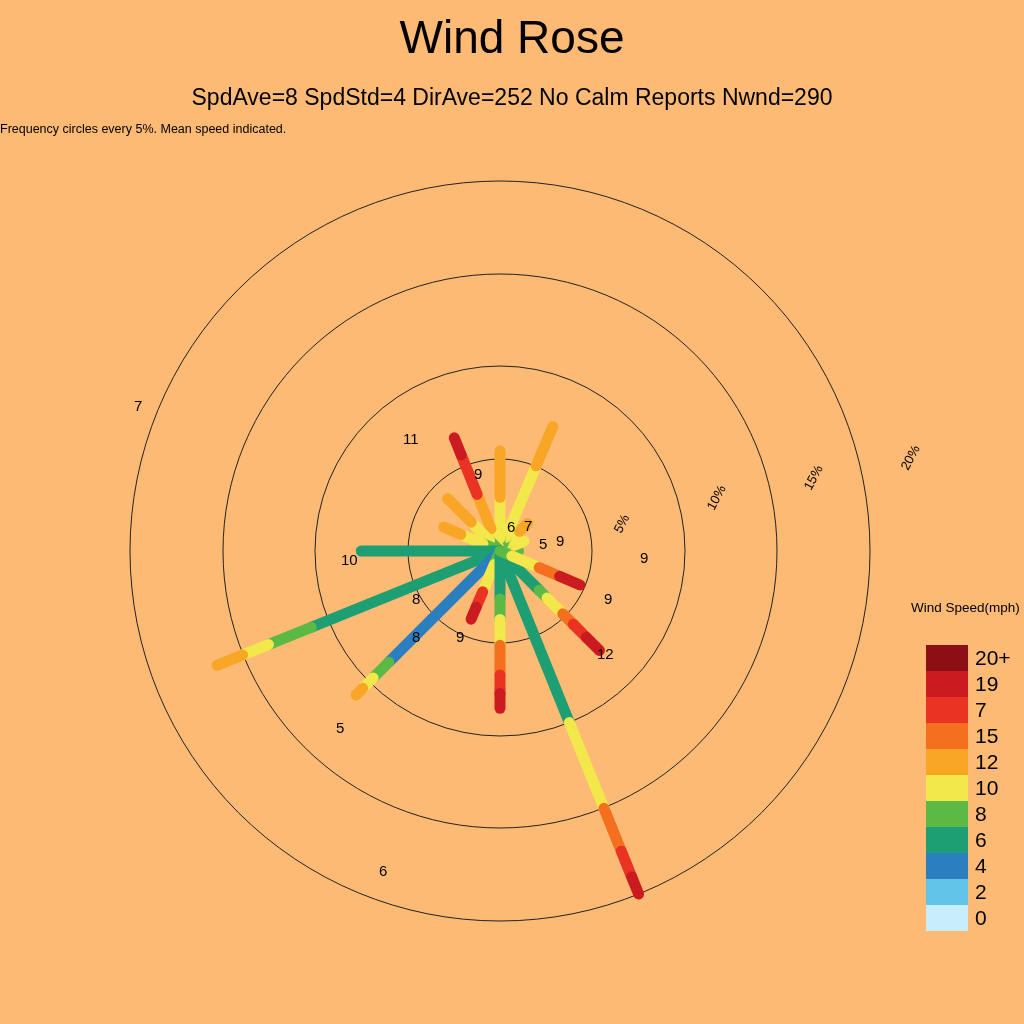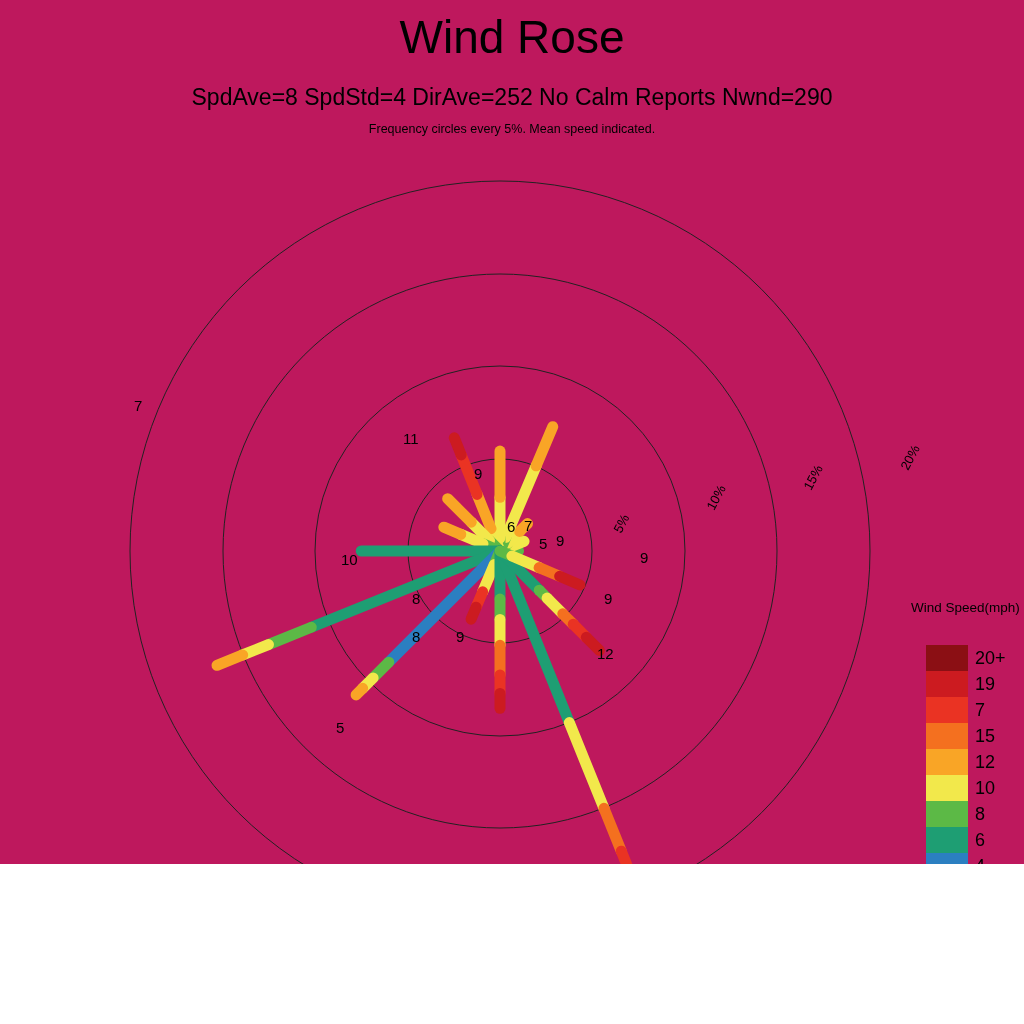--- a/index.html
+++ b/index.html
@@ -3,22 +3,22 @@
 <meta charset="utf-8">
 <style>
   html, body {
     margin: 0;
     padding: 0;
     background: #ffffff;
   }
   #page {
     position: relative;
     width: 1024px;
-    height: 864px;
-    background: #be185d;
+    height: 1024px;
+    background: #fdba74;
     font-family: "Liberation Sans", sans-serif;
     overflow: hidden;
   }
   .title {
     position: absolute;
     top: 10px;
     left: 0;
     width: 1024px;
     text-align: center;
     font-size: 46px;
@@ -32,21 +32,21 @@
     width: 1024px;
     text-align: center;
     font-size: 23px;
     color: #000;
   }
   .note {
     position: absolute;
     top: 122px;
     left: 0;
     width: 1024px;
-    text-align: center;
+    text-align: left;
     font-size: 12.5px;
     color: #000;
   }
   #plot {
     position: absolute;
     left: 0;
     top: 0;
     width: 1024px;
     height: 1024px;
   }
@@ -79,21 +79,21 @@
   .legend-row {
     display: flex;
     align-items: center;
     height: 26px;
   }
   .legend-swatch {
     width: 42px;
     height: 26px;
   }
   .legend-label {
-    font-size: 18px;
+    font-size: 21px;
     color: #000;
     margin-left: 7px;
     line-height: 26px;
   }
 </style>
 </head>
 <body>
 
 <div id="page">
 

